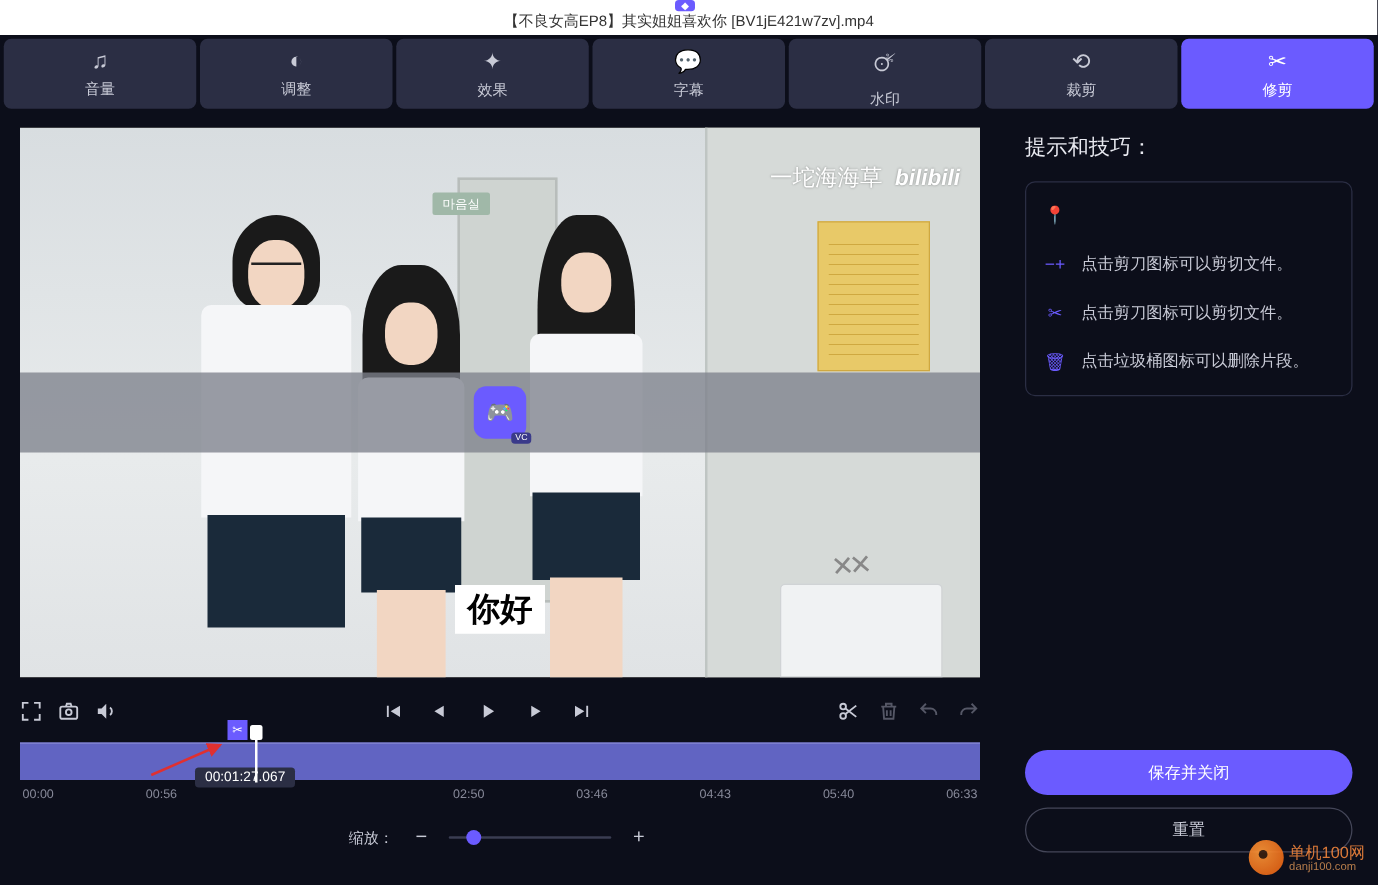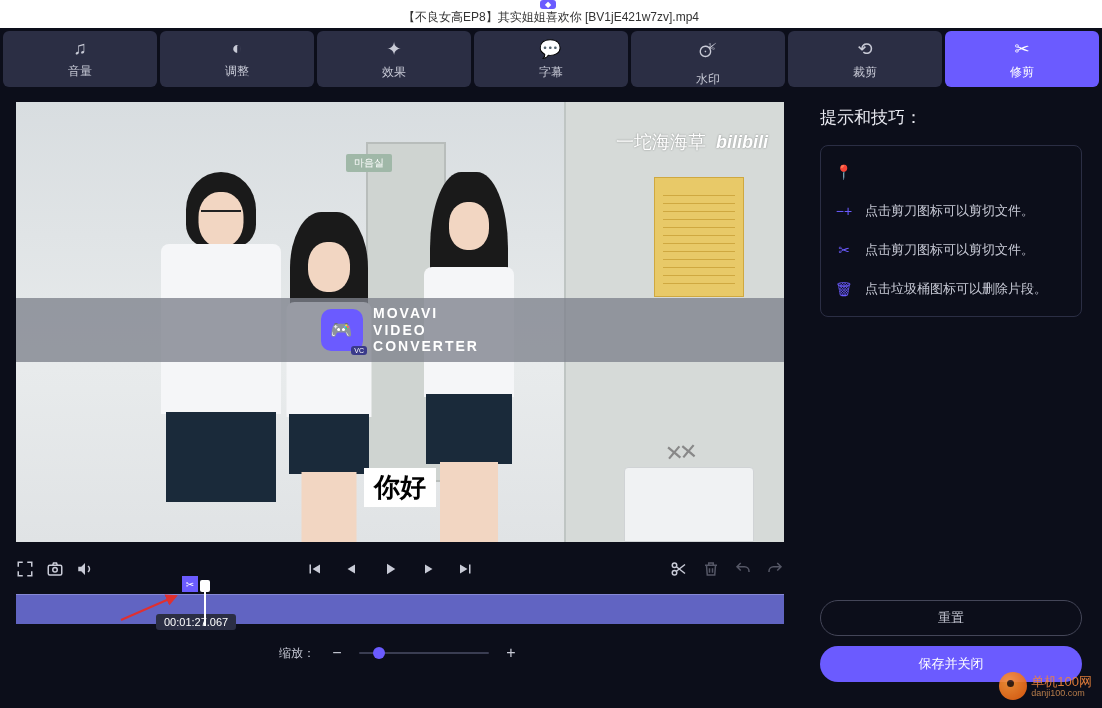--- a/index.html
+++ b/index.html
@@ -179,25 +179,20 @@
             <div class="skirt"></div>
             <div class="legs"></div>
           </div>
         <div class="bili-tag">
           <span>一坨海海草</span>&nbsp;&nbsp;<span style="font-style:italic;font-weight:bold">bilibili</span>
         </div>
         <div class="watermark-band">
           <div class="wm-icon" style="position:relative">
               <span class="wm-vc">VC</span>
             </div>
-          <div class="wm-text">
-              <div>MOVAVI</div>
-              <div>VIDEO</div>
-              <div>CONVERTER</div>
-            </div>
         </div>
         <div class="subtitle">你好</div>
       </div>
     </div>
 
     <div class="player-controls">
       <div class="pc-left">
         <span class="ctrl-icon">
             <svg viewBox="0 0 24 24" fill="none" stroke="currentColor" stroke-width="2">
               <path d="M3 9V3h6M21 9V3h-6M3 15v6h6M21 15v6h-6"></path>
@@ -279,20 +274,31 @@
           </defs>
           <path d="M5,28 L60,4" stroke="#e03030" stroke-width="2" marker-end="url(#ah)"></path>
         </svg>
       <div class="scissor-marker">✂</div>
       <div class="playhead">
           <div class="playhead-head"></div>
           <div class="playhead-line"></div>
         </div>
       <div class="timeline-track"></div>
       <div class="time-tooltip">00:01:27.067</div>
+      <div class="timeline-ticks">
+        <span>00:00</span>
+        <span>00:56</span>
+        <span></span>
+        <span></span>
+        <span>02:50</span>
+        <span>03:46</span>
+        <span>04:43</span>
+        <span>05:40</span>
+        <span>06:33</span>
+      </div>
     </div>
 
     <div class="zoom-row">
       <span>缩放：</span>
       <span class="zoom-btn">−</span>
       <div class="zoom-track">
           <div class="zoom-handle"></div>
         </div>
       <span class="zoom-btn">+</span>
     </div>
@@ -314,22 +320,22 @@
         </div>
       <div class="tip-row">
           <span class="tip-icon">🗑</span>
           <span>点击垃圾桶图标可以删除片段。</span>
         </div>
     </div>
   </div>
 </div>
 
 <div class="action-buttons">
+  <div class="btn btn-save">保存并关闭</div>
   <div class="btn btn-reset">重置</div>
-  <div class="btn btn-save">保存并关闭</div>
 </div>
 
 <div class="site-wm">
   <div class="site-wm-icon"></div>
   <div>
     <div class="site-wm-text">单机100网</div>
     <div class="site-wm-sub">danji100.com</div>
   </div>
 </div>
 

